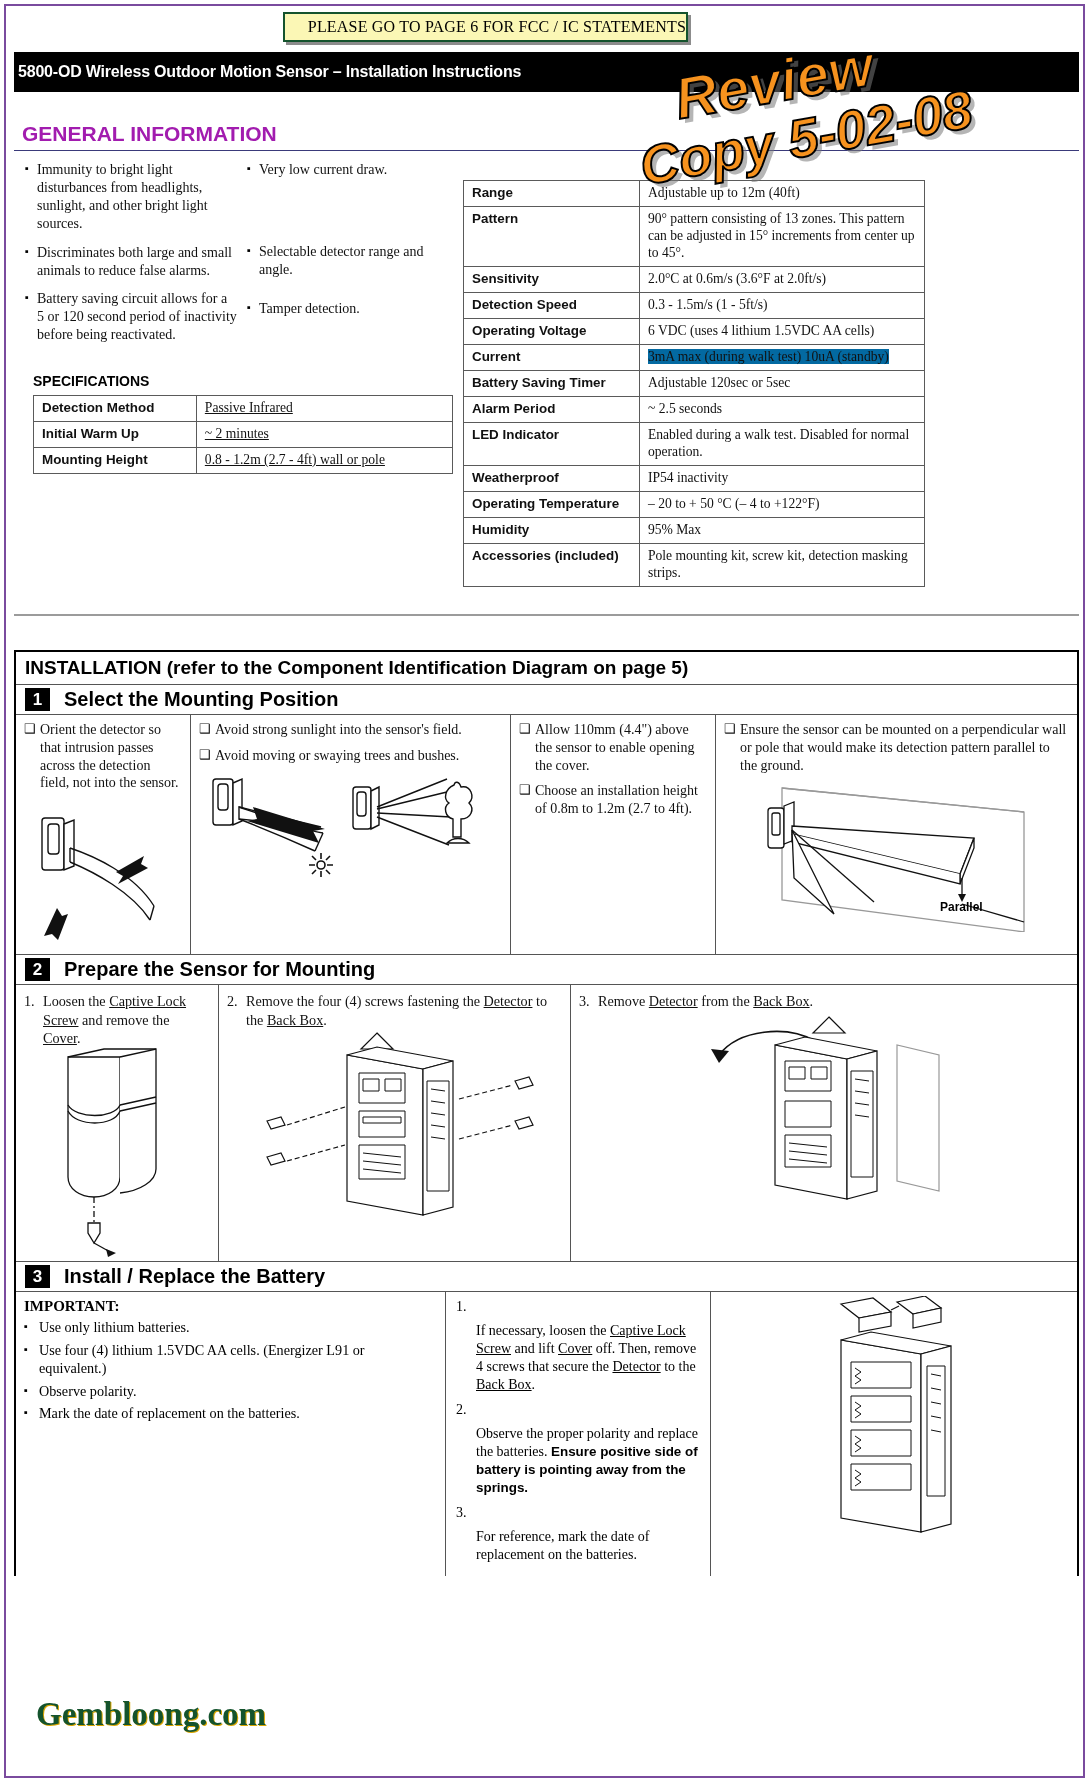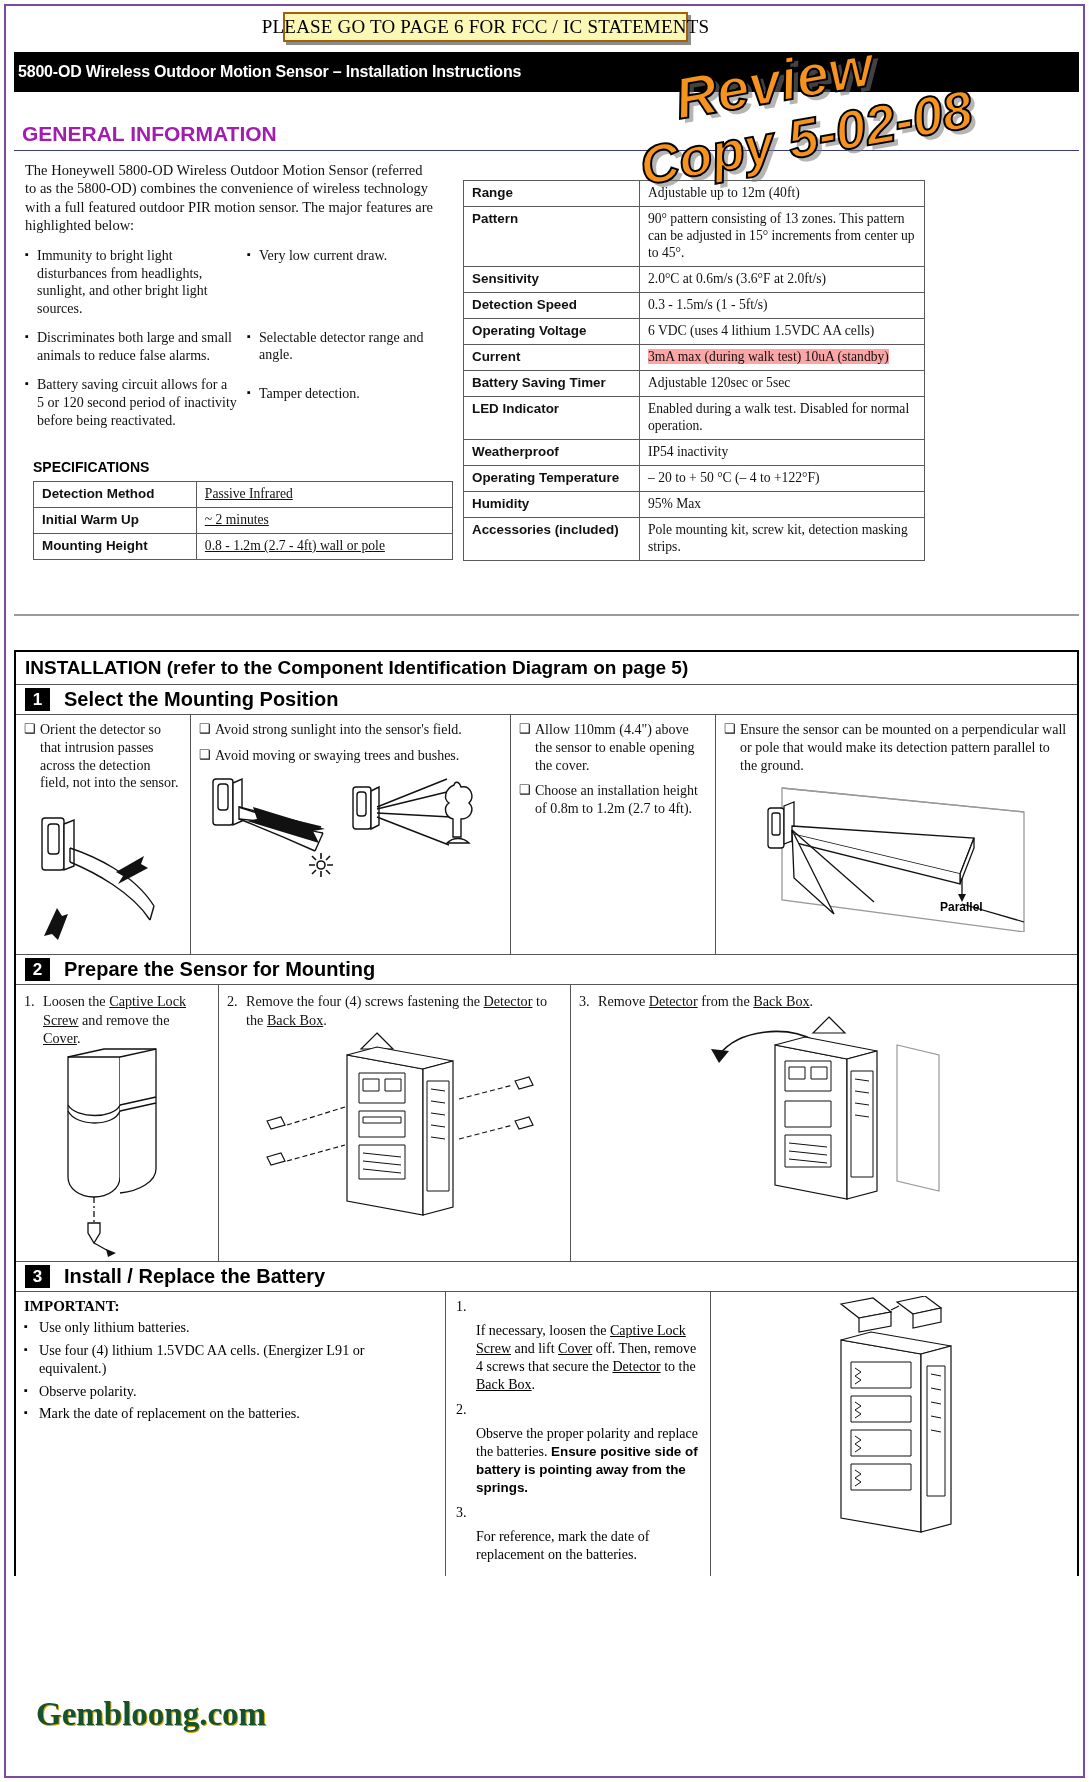--- a/index.html
+++ b/index.html
@@ -21,27 +21,27 @@
     border: 2px solid #7a4b9e;
     background: #fff;
   }
 
   
   .fcc-banner {
     position: absolute;
     left: 277px; top: 6px;
     width: 405px; height: 30px;
     background: #fbf7b5;
-    border: 2px solid #a16207;
+    border: 2px solid #14532d;
     box-shadow: 3px 3px 0 rgba(0,0,0,0.45);
     display: flex;
     align-items: center;
-    justify-content: center;
+    justify-content: flex-end;
     font-family: "Liberation Serif", serif;
-    font-size: 19px;
+    font-size: 16px;
     letter-spacing: .2px;
     color: #000;
     white-space: nowrap;
     z-index: 6;
   }
 
   
   .title-bar {
     position: absolute;
     left: 8px; top: 46px;
@@ -161,21 +161,21 @@
 
   .spec-right {
     position: absolute;
     left: 449px; top: 64px;
     width: 462px;
     padding-left: 33px;
   }
   .spec-right td.k { width: 176px; }
   .spec-right td.v { width: 286px; }
 
-  .hl { background: #fca5a5; }
+  .hl { background: #0369a1; }
 
   
   .install-box {
     position: absolute;
     left: 8px; top: 644px;
     width: 1065px;
     border: 2px solid #000;
     border-bottom: none;
   }
   .install-title {
@@ -315,21 +315,20 @@
   </div>
 
   <div class="stamp stamp-review">Review</div>
   <div class="stamp stamp-copy">Copy 5-02-08</div>
 
   <div class="gen-info-box">
     <div class="section-head">GENERAL INFORMATION</div>
 
     <div class="gi-body">
       <div class="gi-left">
-        <p class="gi-intro">The Honeywell 5800-OD Wireless Outdoor Motion Sensor (referred to as the 5800-OD) combines the convenience of wireless technology with a full featured outdoor PIR motion sensor.  The major features are highlighted below:</p>
 
         <div class="gi-bullets">
           <div class="gi-col">
             <div class="bullet-item">
               <span class="sq">▪</span>
               <span class="bt">Immunity to bright light disturbances from headlights, sunlight, and other bright light sources.</span>
             </div>
             <div class="bullet-item">
               <span class="sq">▪</span>
               <span class="bt">Discriminates both large and small animals to reduce false alarms.</span>
@@ -398,20 +397,24 @@
           </tr>
           <tr>
             <td class="k">Current</td>
             <td class="v"><span class="hl">3mA max (during walk test) 10uA (standby)</span></td>
           </tr>
           <tr>
             <td class="k">Battery Saving Timer</td>
             <td class="v">Adjustable 120sec or 5sec</td>
           </tr>
           <tr>
+            <td class="k">Alarm Period</td>
+            <td class="v">~ 2.5 seconds</td>
+          </tr>
+          <tr>
             <td class="k">LED Indicator</td>
             <td class="v">Enabled during a walk test. Disabled for normal operation.</td>
           </tr>
           <tr>
             <td class="k">Weatherproof</td>
             <td class="v">IP54 inactivity</td>
           </tr>
           <tr>
             <td class="k">Operating Temperature</td>
             <td class="v">– 20 to + 50 °C (– 4 to +122°F)</td>

